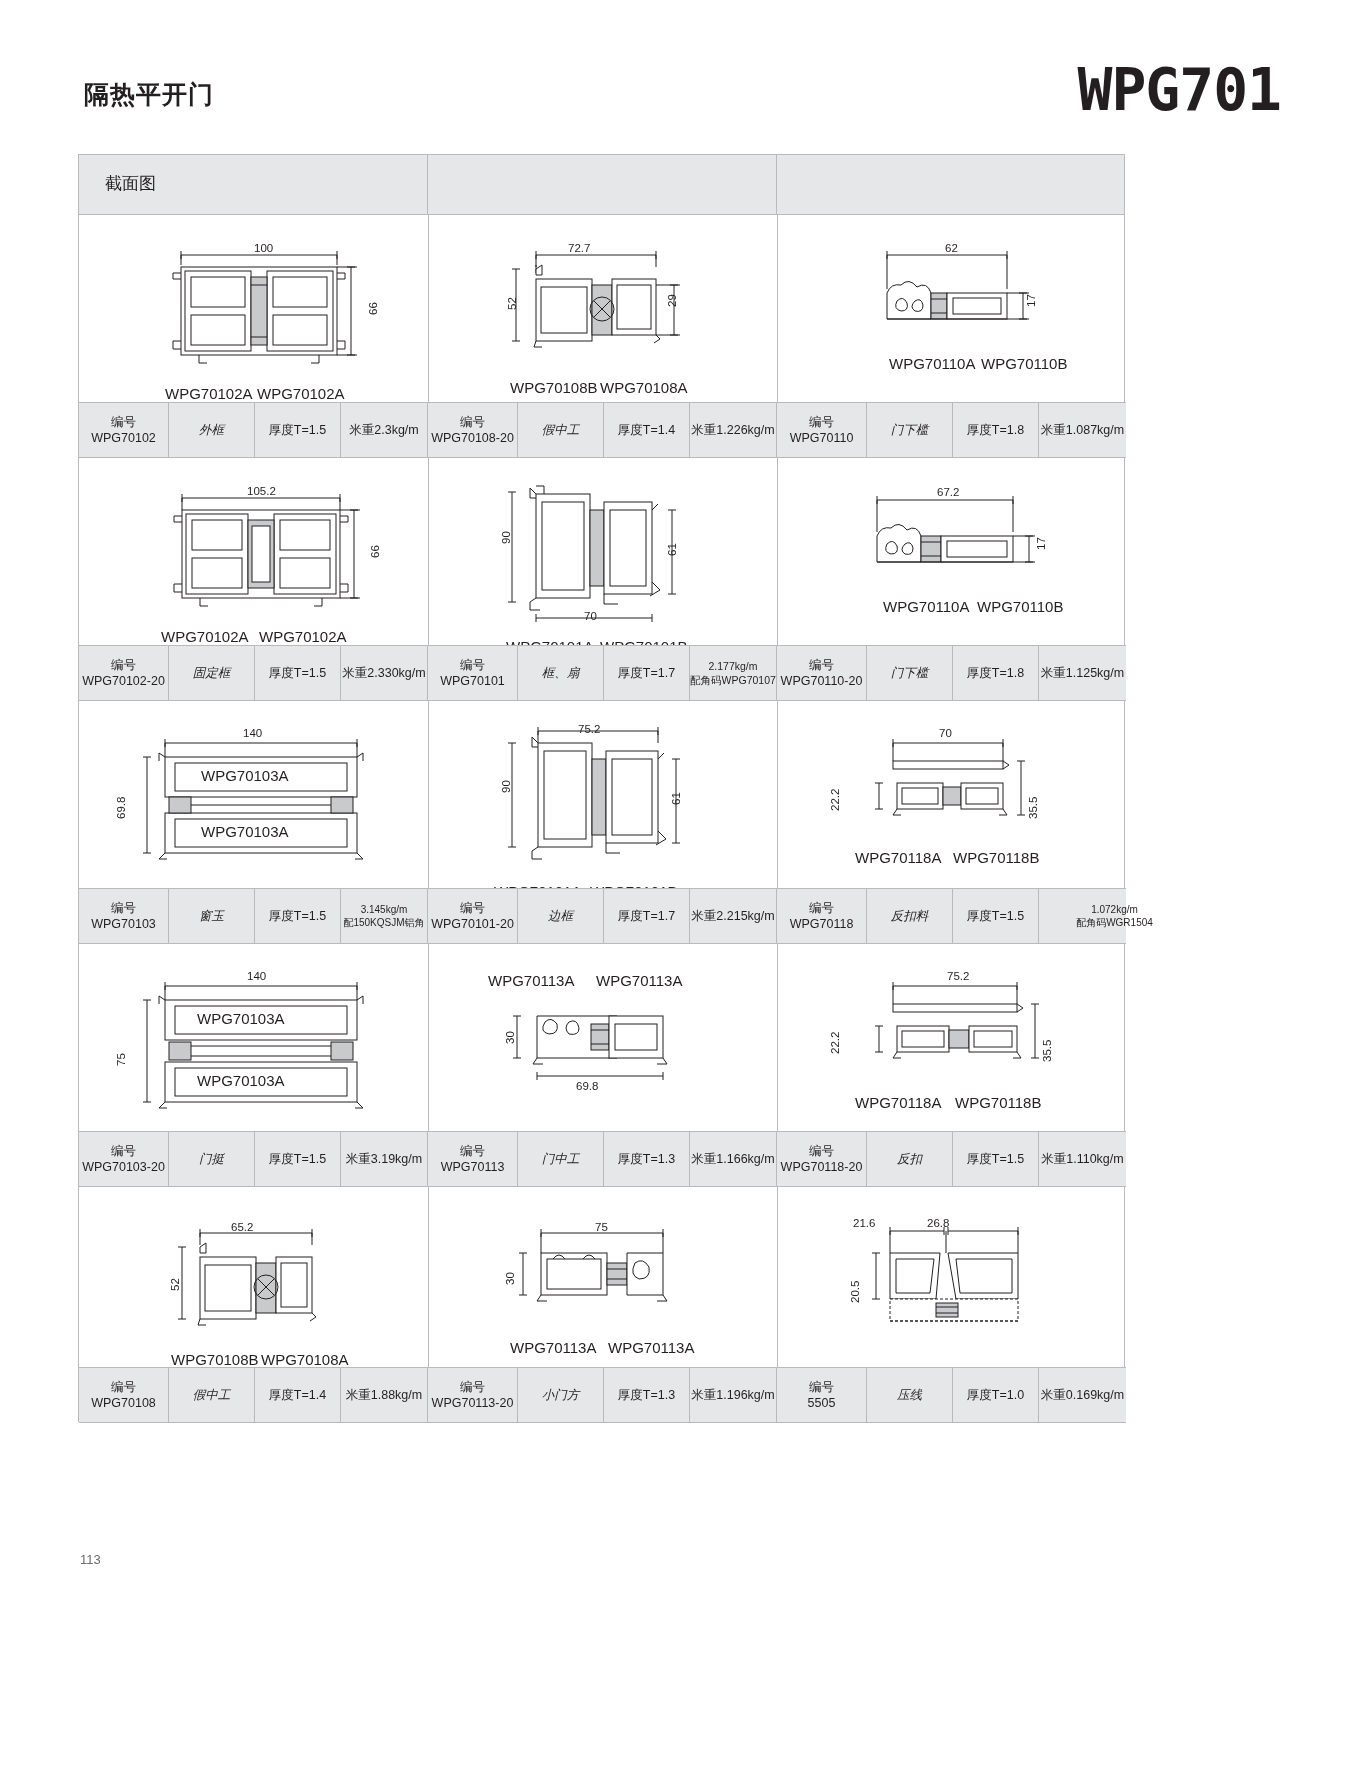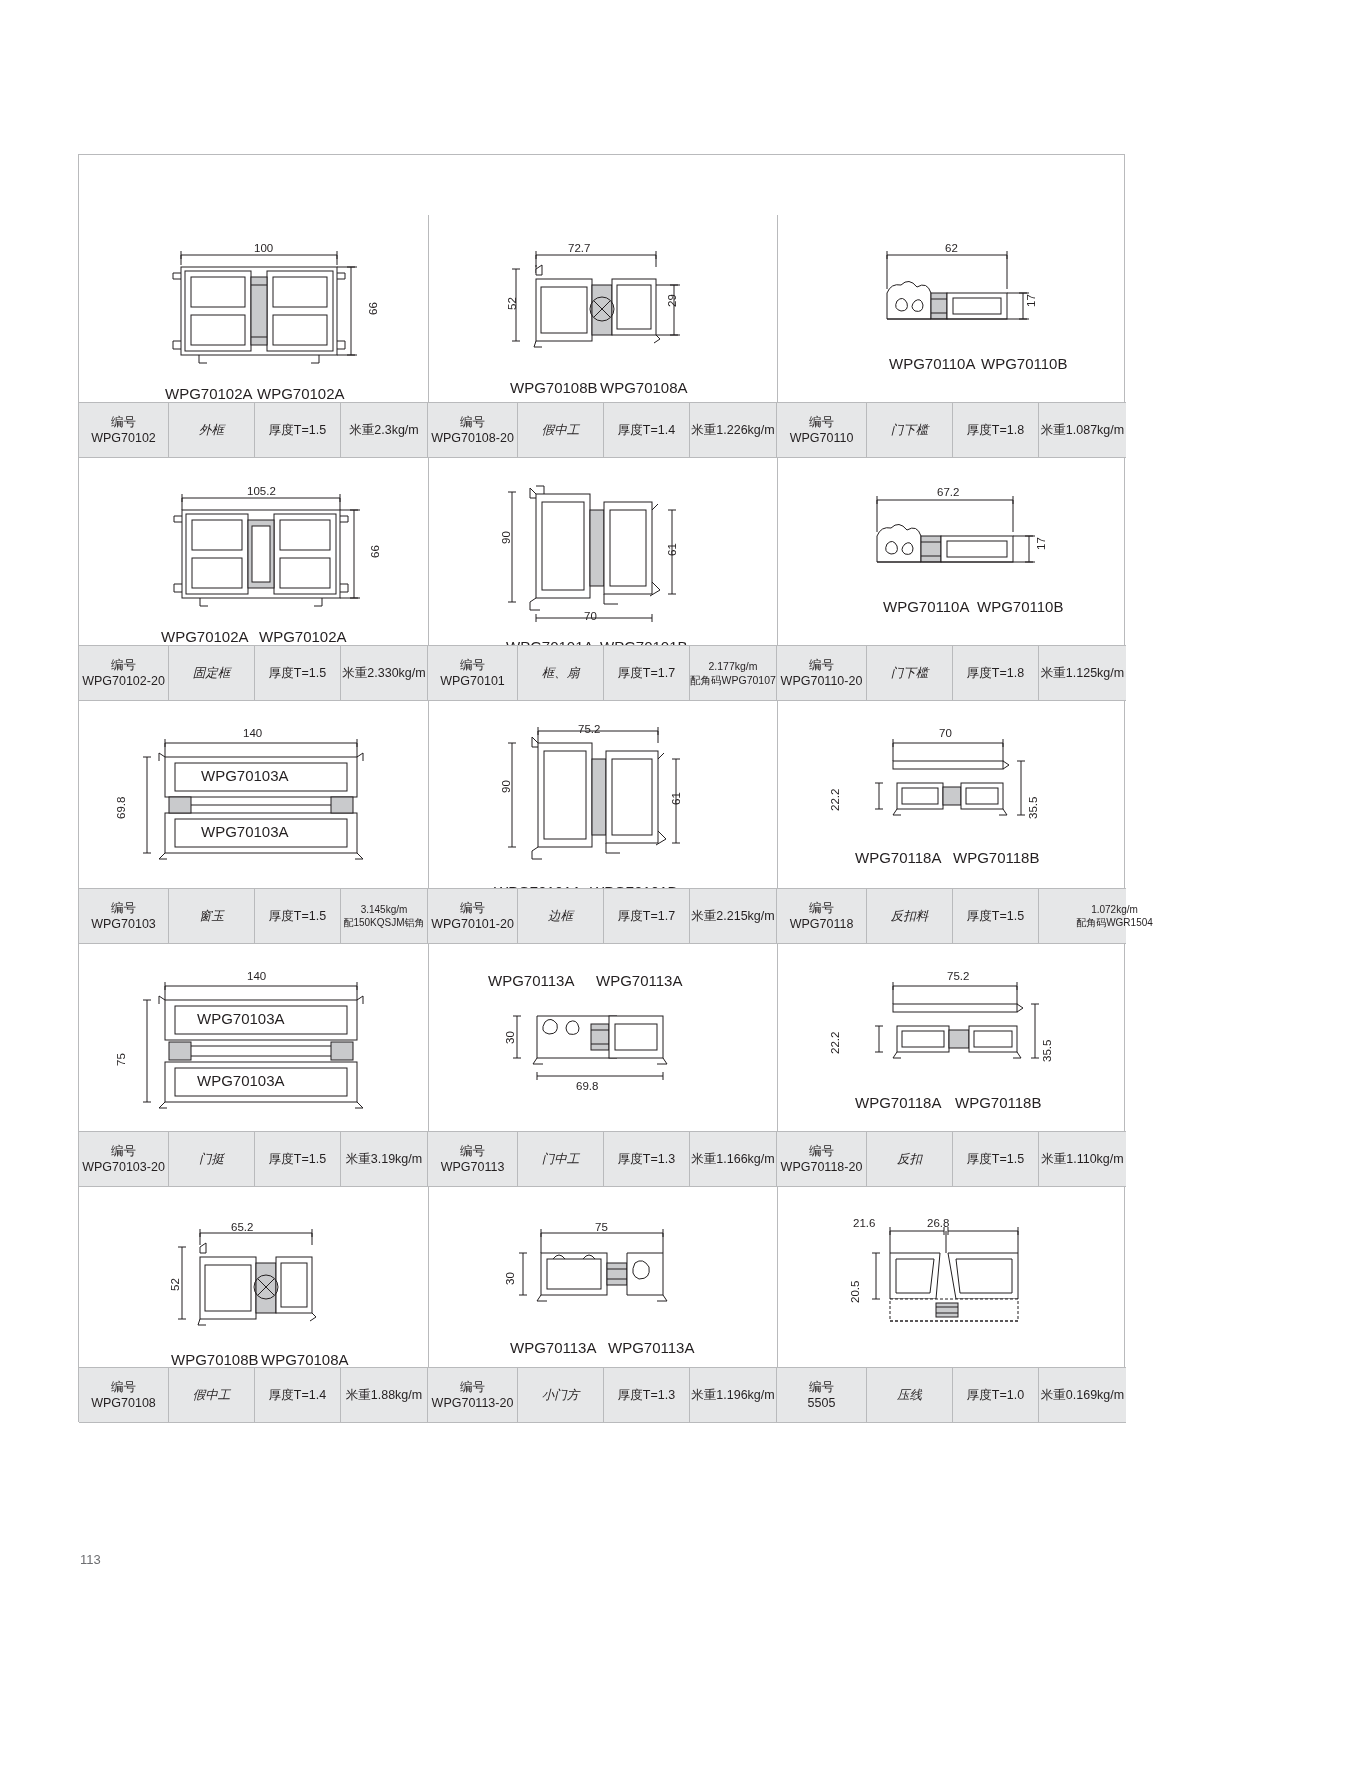--- a/index.html
+++ b/index.html
@@ -105,23 +105,34 @@
     position:absolute;left:80px;top:1552px;
     font-size:13px;color:#6d6e71;
   }
   svg{display:block;}
 </style>
 </head>
 <body>
 
 <div class="page">
 
+  <div class="header">
+    <div class="title">隔热平开门</div>
+    <div class="code">WPG701</div>
+  </div>
 
   <div class="sheet">
 
+    <div class="band">
+      <div class="cell c1">
+        <div class="label">截面图</div>
+      </div>
+      <div class="cell c2"></div>
+      <div class="cell c3"></div>
+    </div>
 
     <div class="vsep v1"></div>
     <div class="vsep v2"></div>
 
     <div class="row" style="top:60px;height:243px;">
 
       <div class="cellblock b1">
         <div class="dwg" style="left:60px;top:22px;">
           <svg width="240" height="150" viewBox="0 0 240 150">
             <g fill="none" stroke="#231f20" stroke-width="1">

